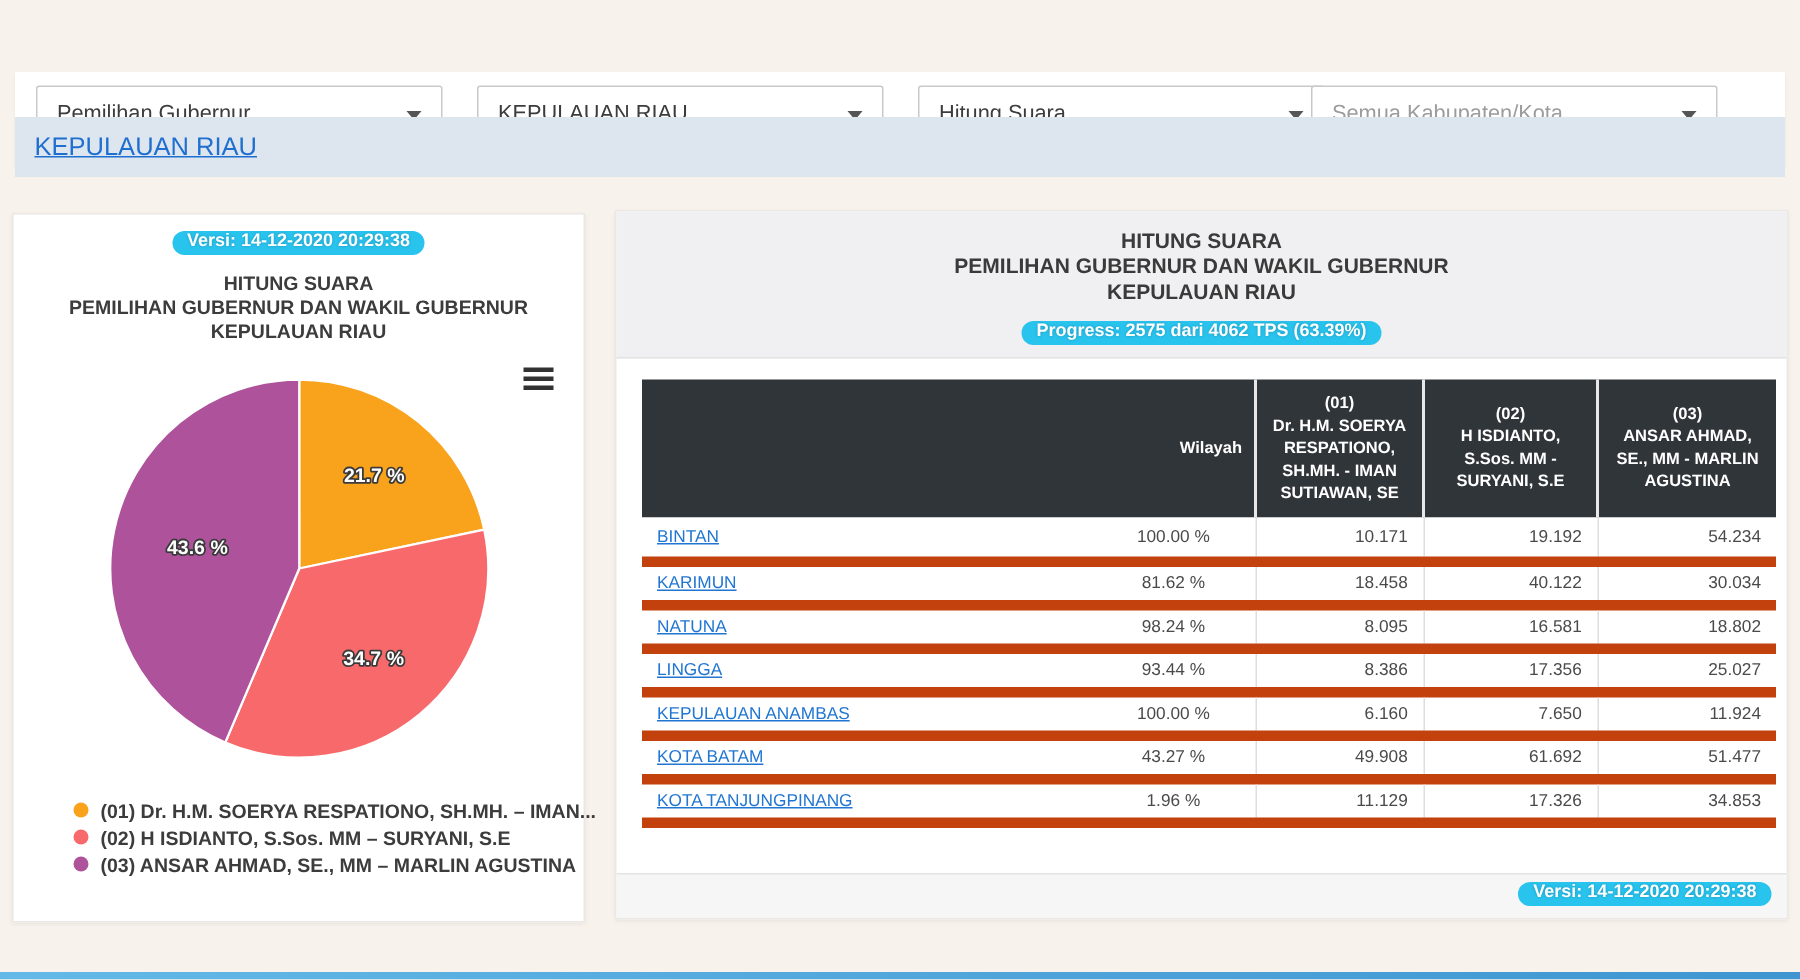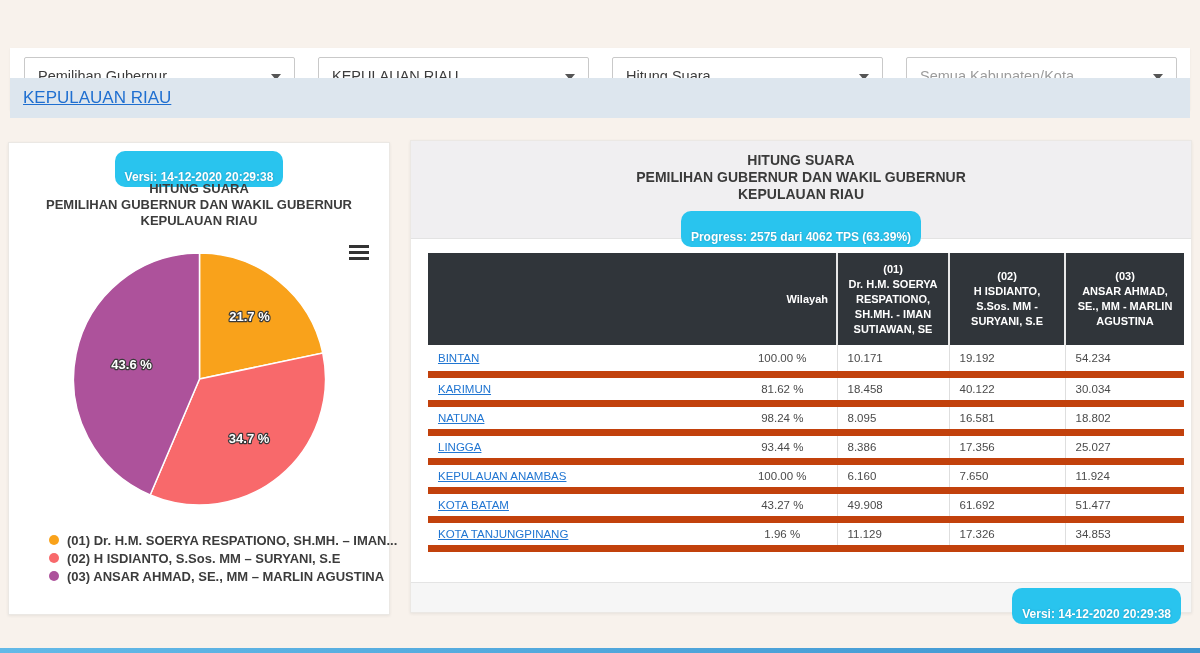--- a/index.html
+++ b/index.html
@@ -38,21 +38,21 @@
   
   .card{
     position:absolute;background:#fff;border:1px solid #ebe8e4;
     box-shadow:0 1px 3px rgba(0,0,0,.07);box-sizing:border-box;
   }
   .card-left{left:8px;top:142px;width:382px;height:473px;}
   .card-right{left:410px;top:140px;width:782px;height:473px;}
   
   .badge{
     display:inline-block;background:#29c4ee;color:#fff;font-weight:bold;
-    font-size:12px;line-height:12px;padding:20px 10px 4px 10px;border-radius:10px;
+    font-size:12px;line-height:12px;padding:0 10px 4px 10px;border-radius:10px;
     text-shadow:0 0 2px rgba(0,60,90,.35);white-space:nowrap;
   }
   
   .lp-badge-wrap{position:absolute;left:0;top:8px;width:100%;text-align:center;}
   .lp-title{position:absolute;left:0;top:38px;width:100%;text-align:center;
     font-size:13px;font-weight:bold;color:#3c3c3c;line-height:16px;}
   .burger{position:absolute;right:20px;top:102px;width:20px;height:15px;cursor:pointer;}
   .burger span{display:block;height:3px;background:#333;margin-bottom:3px;}
   .pie-wrap{position:absolute;left:0;top:96px;width:382px;height:292px;}
   .pie-label{
@@ -86,21 +86,21 @@
     border-left:2px solid #e8e8e8;box-sizing:border-box;
   }
   table.results th:first-child{border-left:none;text-align:right;}
   table.results td{
     height:29px;padding:0 10px;border-bottom:7px solid #c2410c;box-sizing:border-box;
     background:#fff;
   }
   td.region{text-align:left;}
   td.region a{color:#2176d2;text-decoration:underline;cursor:pointer;}
   td.pct{text-align:center;border-right:1px solid #dedede;color:#4a4a4a;}
-  td.val{text-align:left;border-right:1px solid #dedede;}
+  td.val{text-align:right;border-right:1px solid #dedede;}
   td.val:last-child{border-right:none;}
   .th-num{display:block;}
   
   .bottom-strip{
     position:absolute;left:0;bottom:0;width:100%;height:5px;
     background:linear-gradient(90deg,#63b9e7,#3f95d0);
   }
 </style>
 </head>
 <body>
@@ -111,21 +111,21 @@
     <span class="caret"></span>
   </div>
   <div class="dd" style="left:308px">
     <span>KEPULAUAN RIAU</span>
     <span class="caret"></span>
   </div>
   <div class="dd" style="left:602px">
     <span>Hitung Suara</span>
     <span class="caret"></span>
   </div>
-  <div class="dd muted" style="left:896px">
+  <div class="dd muted" style="left:864px">
     <span>Semua Kabupaten/Kota</span>
     <span class="caret"></span>
   </div>
 </div>
 
 <div class="crumbband">
   <a href="#">KEPULAUAN RIAU</a>
 </div>
 
 <div class="card card-left">

